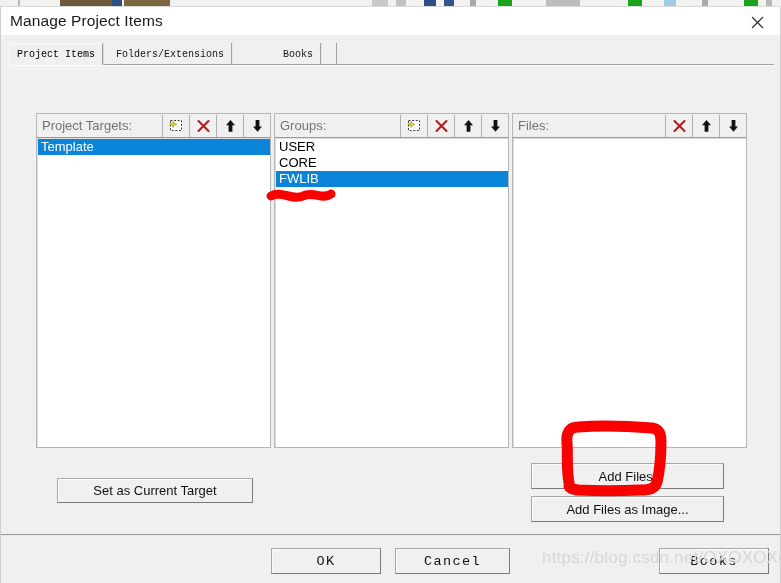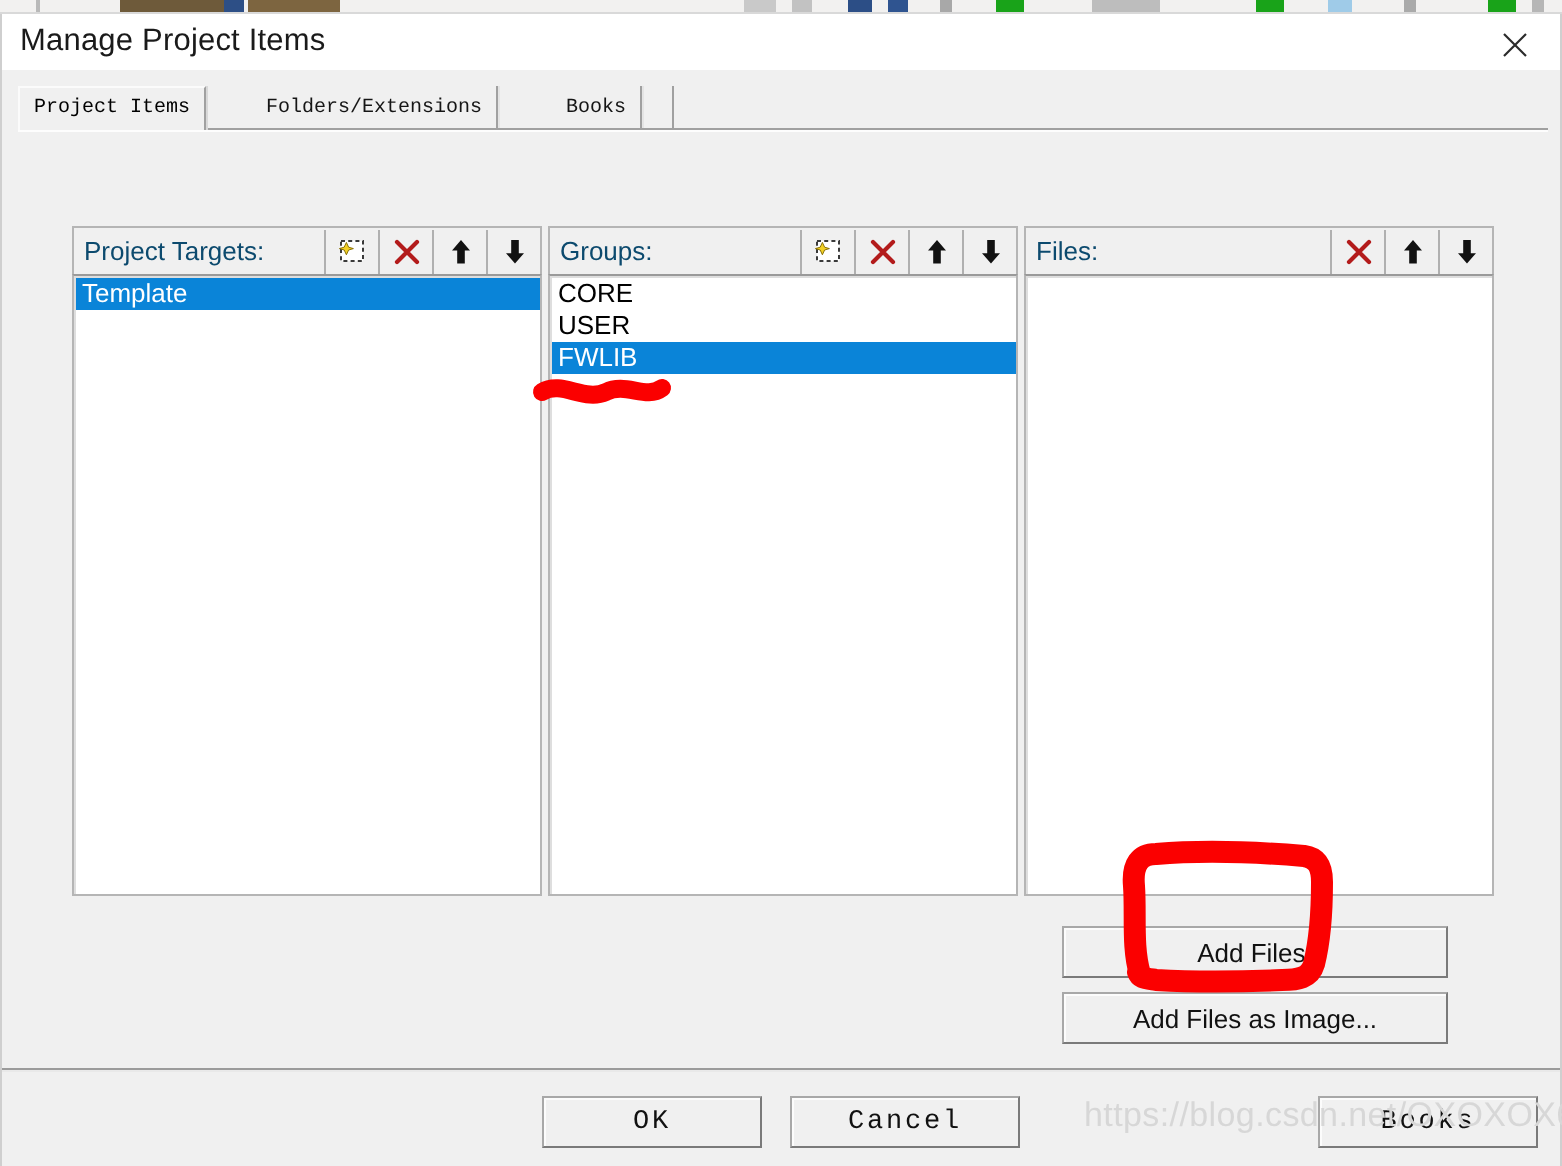--- a/index.html
+++ b/index.html
@@ -126,21 +126,21 @@
     left: 0; top: 0;
     height: 24px;
     background: #f0f0f0;
     border: 1px solid #b5b5b5;
     border-bottom: none;
     display: flex;
     align-items: center;
   }
   .panel-label {
     font-size: 13px;
-    color: #0c4a6e;
+    color: #737373;
     padding-left: 5px;
     white-space: nowrap;
     flex: 0 0 auto;
   }
   .panel-head-spacer { flex: 1 1 auto; }
 
   .tbtn {
     width: 27px; height: 22px;
     margin: 0 0 0 0;
     border-left: 1px solid #b0b0b0;
@@ -270,21 +270,21 @@
       <svg width="13" height="13" viewBox="0 0 13 13">
         <path d="M1 1 L12 12 M12 1 L1 12" stroke="#2b2b2b" stroke-width="1.1" fill="none"></path>
       </svg>
     </div>
   </div>
 
   <div id="tabstrip">
     <div class="tab active" style="left:0px;">
       <span>Project Items</span>
     </div>
-    <div class="tab inactive" style="left:117px;">
+    <div class="tab inactive" style="left:100px;">
       <span>Folders/Extensions</span>
     </div>
     <div class="tab inactive" style="left:267px;">
       <span>Books</span>
     </div>
     <div id="tab-endcap" style="left:327px;"></div>
   </div>
 
   <div id="tabpage">
     <div id="tabpage-inner-hl"></div>
@@ -348,24 +348,24 @@
         </span>
         <span class="tbtn" title="Move Down">
           <svg width="13" height="14" viewBox="0 0 13 14">
             <path d="M6.5 12.8 L11 7.6 L8.4 7.6 L8.4 1 L4.6 1 L4.6 7.6 L2 7.6 Z" fill="#111111"></path>
           </svg>
         </span>
       </div>
       <div class="listbox" style="width:235px;height:311px;">
         <div class="listbox-inner">
           <div class="litem">
-            <span>CORE</span>
+            <span>USER</span>
           </div>
           <div class="litem">
-            <span>USER</span>
+            <span>CORE</span>
           </div>
           <div class="litem selected">
             <span>FWLIB</span>
           </div>
         </div>
       </div>
     </div>
 
     <div class="panel" style="left:503px;width:235px;">
       <div class="panel-head" style="width:235px;">
@@ -386,20 +386,23 @@
           <svg width="13" height="14" viewBox="0 0 13 14">
             <path d="M6.5 12.8 L11 7.6 L8.4 7.6 L8.4 1 L4.6 1 L4.6 7.6 L2 7.6 Z" fill="#111111"></path>
           </svg>
         </span>
       </div>
       <div class="listbox" style="width:235px;height:311px;">
         <div class="listbox-inner"></div>
       </div>
     </div>
 
+    <div class="btn" style="left:48px;top:413px;width:196px;height:25px;">
+      <span>Set as Current Target</span>
+    </div>
 
     <div class="btn" style="left:522px;top:398px;width:193px;height:26px;">
       <span>Add Files.</span>
     </div>
 
     <div class="btn" style="left:522px;top:431px;width:193px;height:26px;">
       <span>Add Files as Image...</span>
     </div>
   </div>
 

